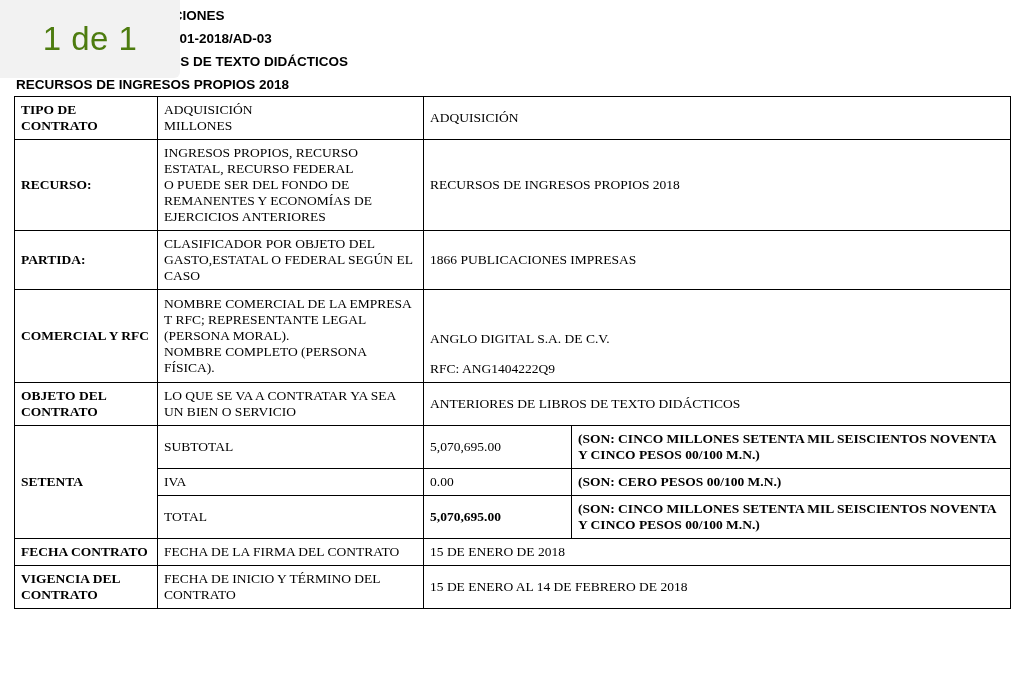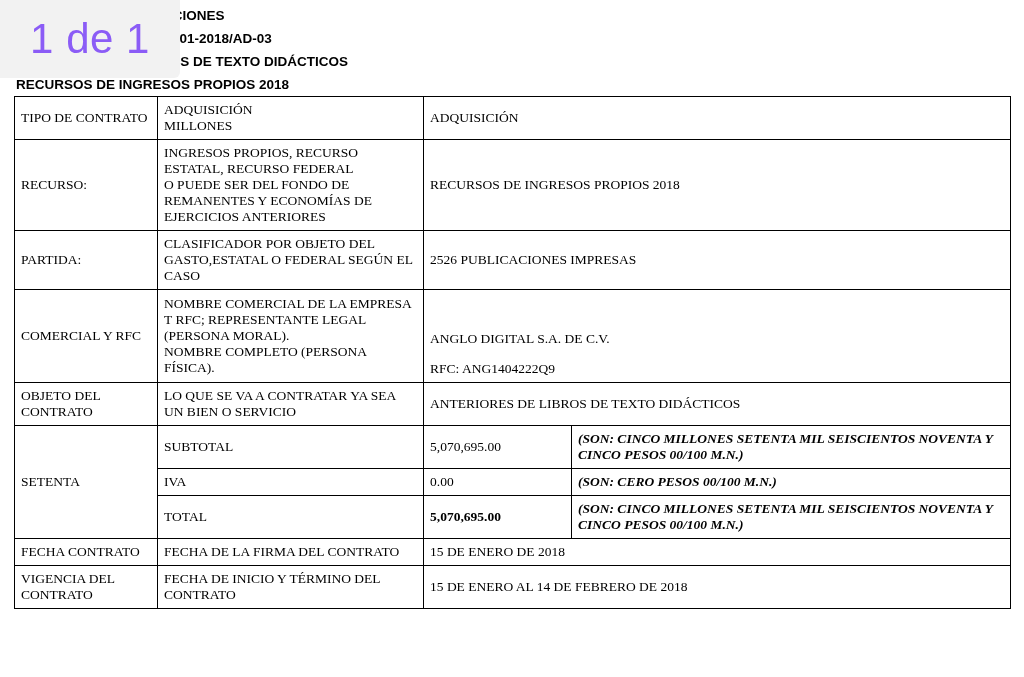--- a/index.html
+++ b/index.html
@@ -25,22 +25,22 @@
     height: 78px;
     background: #f2f2f2;
     border-bottom-right-radius: 6px;
     display: flex;
     align-items: center;
     justify-content: center;
     z-index: 5;
   }
   #page-indicator .ptext {
     font-family: "Liberation Sans", sans-serif;
-    font-size: 42px;
-    color: #8b5cf6;
+    font-size: 33px;
+    color: #4d7c0f;
     letter-spacing: 0.5px;
     white-space: nowrap;
   }
 
   
   #doc-header {
     position: absolute;
     top: 4px;
     left: 0;
     width: 1024px;
@@ -71,21 +71,21 @@
   #contract-table td {
     border: 1px solid #000000;
     vertical-align: middle;
     padding: 5px 6px;
     font-family: "Liberation Serif", serif;
     font-size: 13.5px;
     line-height: 16px;
   }
   .lbl {
     font-family: "Liberation Sans", sans-serif;
-    font-weight: normal;
+    font-weight: bold;
     font-size: 12.5px;
     line-height: 15px;
     width: 143px;
   }
   .desc {
     width: 266px;
     font-size: 12.5px;
     line-height: 15px;
   }
   .val {
@@ -101,21 +101,20 @@
   .amount-val-bold {
     font-family: "Liberation Sans", sans-serif;
     font-weight: bold;
     font-size: 14px;
   }
   .letters {
     font-family: "Liberation Sans", sans-serif;
     font-weight: bold;
     font-size: 12.5px;
     line-height: 15px;
-    font-style: italic;
   }
   .two-lines div { display: block; }
   .provider-val div:first-child { margin-bottom: 14px; margin-top: 36px; }
 </style>
 </head>
 <body>
 
 <div id="page-indicator">
   <span class="ptext">1 de 1</span>
 </div>
@@ -150,21 +149,21 @@
       <td class="desc two-lines">
         <div>INGRESOS PROPIOS, RECURSO ESTATAL, RECURSO FEDERAL</div>
         <div>O PUEDE SER DEL FONDO DE REMANENTES Y ECONOMÍAS DE EJERCICIOS ANTERIORES</div>
       </td>
       <td class="val" colspan="2">RECURSOS DE INGRESOS PROPIOS 2018</td>
     </tr>
 
     <tr>
       <td class="lbl">PARTIDA:</td>
       <td class="desc">CLASIFICADOR POR OBJETO DEL GASTO,ESTATAL O FEDERAL SEGÚN EL CASO</td>
-      <td class="val" colspan="2">2526 PUBLICACIONES IMPRESAS</td>
+      <td class="val" colspan="2">1866 PUBLICACIONES IMPRESAS</td>
     </tr>
 
     <tr>
       <td class="lbl">COMERCIAL Y RFC</td>
       <td class="desc two-lines">
         <div>NOMBRE COMERCIAL DE LA EMPRESA T RFC; REPRESENTANTE LEGAL (PERSONA MORAL).</div>
         <div>NOMBRE COMPLETO (PERSONA FÍSICA).</div>
       </td>
       <td class="val provider-val" colspan="2">
         <div>ANGLO DIGITAL S.A. DE C.V.</div>

